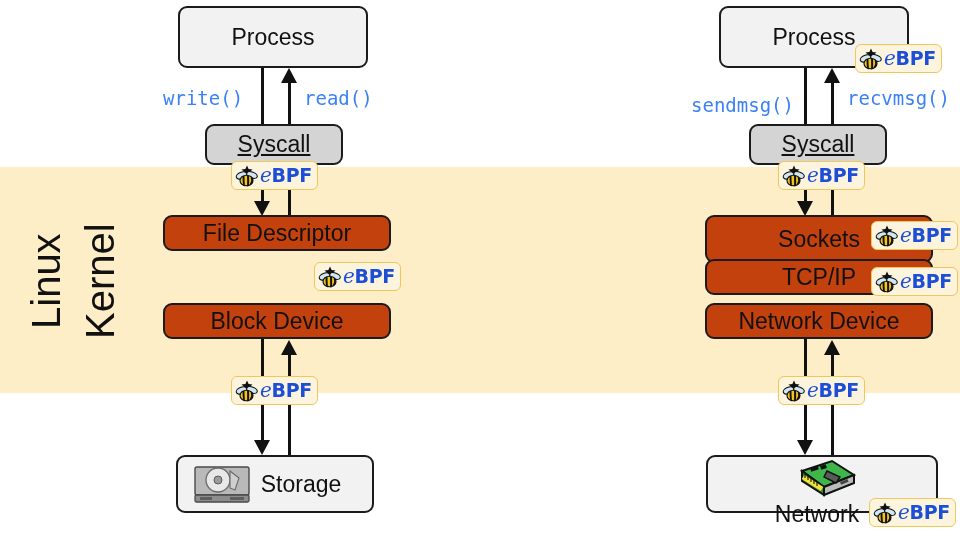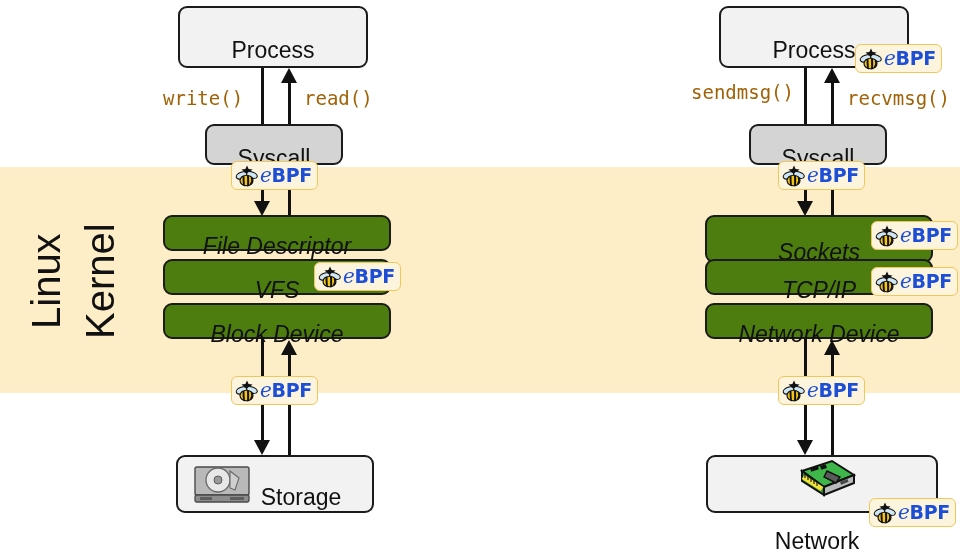--- a/index.html
+++ b/index.html
@@ -33,22 +33,22 @@
     box-sizing:border-box;
     border:2.5px solid #1b1b1b;
     border-radius:9px;
     display:flex;align-items:center;justify-content:center;
     font-size:23px;
     color:#111;
     background:#f2f2f2;
   }
   .node.gray{background:#f2f2f2;}
   .node.dark{background:#d4d4d4;text-decoration:underline;}
-  .node.yellow{background:#4d7c0f;border-color:#1b1b1b;font-style:italic;}
-  .node .label{pointer-events:none;margin-top:27px;}
+  .node.yellow{background:#c2410c;border-color:#1b1b1b;}
+  .node .label{pointer-events:none;}
 
   
   .node.with-icon{justify-content:flex-start;padding-left:14px;}
   .node.with-icon .label{margin-left:auto;margin-right:auto;padding-right:24px;}
 
   
   .line{position:absolute;background:#111;width:2.6px;}
   .arrowhead{position:absolute;width:0;height:0;}
   .arrowhead.down{
     border-left:8px solid transparent;
@@ -58,21 +58,21 @@
   .arrowhead.up{
     border-left:8px solid transparent;
     border-right:8px solid transparent;
     border-bottom:15px solid #111;
   }
 
   
   .calltext{
     position:absolute;
     font-family:"DejaVu Sans Mono","Liberation Mono",monospace;
-    font-size:19px;color:#a16207;white-space:nowrap;
+    font-size:19px;color:#3b82f6;white-space:nowrap;
   }
 
   
   .ebpf{
     position:absolute;
     display:flex;align-items:center;
     box-sizing:border-box;
     background:#fdf4dd;
     border:1.6px solid #f0c75a;
     border-radius:6px;
@@ -150,23 +150,20 @@
         <path d="M33 25 q3 8 -2 13" stroke="#111" stroke-width="3.5" fill="none"></path>
       </svg>
     </span>
     <span class="txt"><span class="e">e</span><span class="bpf">BPF</span></span>
   </div>
 
   <div class="node yellow" style="left:163px;top:215px;width:228px;height:36px;">
     <span class="label">File Descriptor</span>
   </div>
 
-  <div class="node yellow" style="left:163px;top:259px;width:228px;height:36px;">
-    <span class="label">VFS</span>
-  </div>
   <div class="ebpf" style="left:314px;top:262px;">
     <span class="bee">
       <svg viewBox="0 0 48 44" xmlns="http://www.w3.org/2000/svg">
         <path d="M24 1 l3.2 7.2 7.8 .6 -5.9 5.1 1.9 7.6 -7-4.1 -7 4.1 1.9-7.6 -5.9-5.1 7.8-.6z" fill="#111"></path>
         <ellipse cx="13" cy="21" rx="11" ry="6.5" fill="#cfe6f5" stroke="#111" stroke-width="2.2" transform="rotate(-22 13 21)"></ellipse>
         <ellipse cx="34" cy="20" rx="11" ry="6" fill="#cfe6f5" stroke="#111" stroke-width="2.2" transform="rotate(20 34 20)"></ellipse>
         <ellipse cx="23" cy="31" rx="13" ry="10.5" fill="#f5c518" stroke="#111" stroke-width="2.4"></ellipse>
         <path d="M17 22 q0 19 2 19" stroke="#111" stroke-width="4" fill="none"></path>
         <path d="M26 21.5 q1 20 -1 20" stroke="#111" stroke-width="4" fill="none"></path>
         <path d="M33 25 q3 8 -2 13" stroke="#111" stroke-width="3.5" fill="none"></path>
@@ -229,21 +226,21 @@
         <path d="M33 25 q3 8 -2 13" stroke="#111" stroke-width="3.5" fill="none"></path>
       </svg>
     </span>
     <span class="txt"><span class="e">e</span><span class="bpf">BPF</span></span>
   </div>
 
   <div class="line" style="left:804px;top:68px;height:58px;"></div>
   <div class="line" style="left:831px;top:80px;height:46px;"></div>
   <div class="arrowhead up" style="left:824px;top:68px;"></div>
 
-  <div class="calltext" style="left:691px;top:81px;">sendmsg()</div>
+  <div class="calltext" style="left:691px;top:94px;">sendmsg()</div>
   <div class="calltext" style="left:847px;top:87px;">recvmsg()</div>
 
   <div class="node dark" style="left:749px;top:124px;width:138px;height:41px;">
     <span class="label">Syscall</span>
   </div>
 
   <div class="line" style="left:804px;top:165px;height:42px;"></div>
   <div class="arrowhead down" style="left:797px;top:201px;"></div>
   <div class="line" style="left:831px;top:165px;height:50px;"></div>
 

